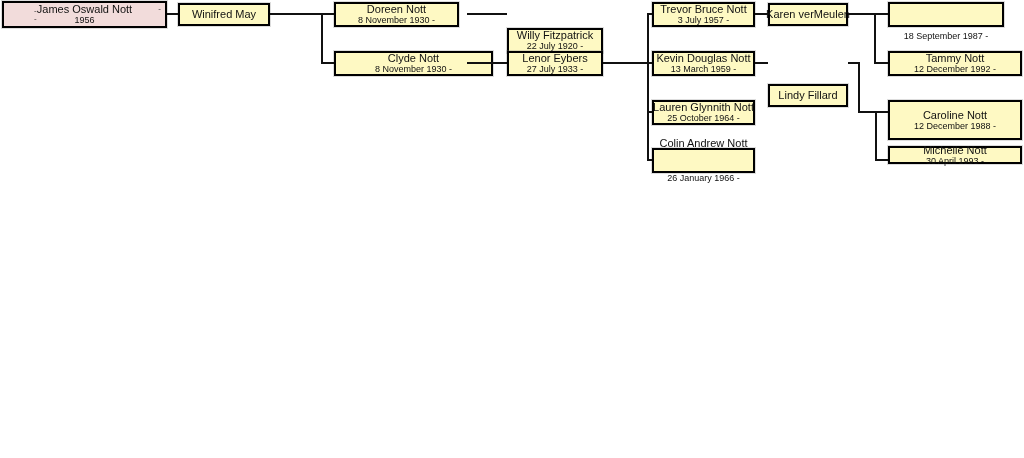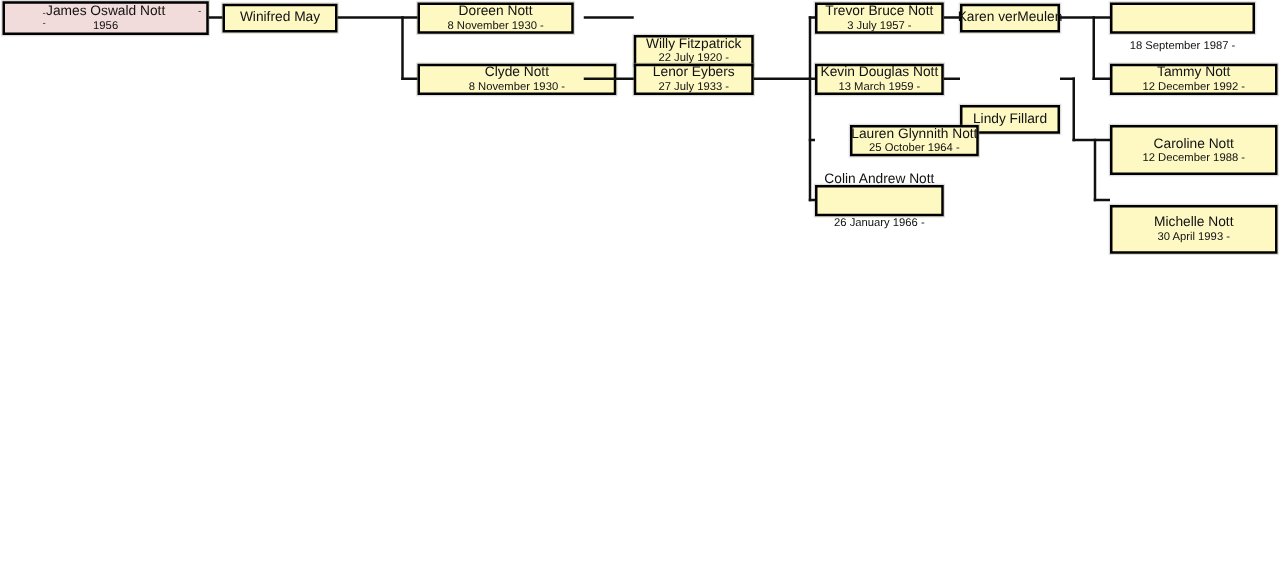--- a/index.html
+++ b/index.html
@@ -24,26 +24,26 @@
   #b-james    { left:2px;   top:1px;   width:165px; height:27px; }
   #b-winifred { left:178px; top:3px;   width:92px;  height:23px; }
   #b-doreen   { left:334px; top:2px;   width:125px; height:25px; }
   #b-willy    { left:507px; top:2px;   width:96px;  height:25px;margin-top:26px; }
   #b-clyde    { left:334px; top:51px;  width:159px; height:25px; }
   #b-lenor    { left:507px; top:51px;  width:96px;  height:25px; }
   #b-trevor   { left:652px; top:2px;   width:103px; height:25px; }
   #b-karen    { left:768px; top:3px;   width:80px;  height:23px; }
   #b-kevin    { left:652px; top:51px;  width:103px; height:25px; }
   #b-lindy    { left:768px; top:56px;  width:80px;  height:23px;margin-top:28px; }
-  #b-lauren   { left:652px; top:100px; width:103px; height:25px;margin-left:28px; }
+  #b-lauren   { left:652px; top:100px; width:103px; height:25px; }
   #b-colin    { left:652px; top:148px; width:103px; height:25px;gap:24px; }
   #b-jason    { left:888px; top:2px;   width:116px; height:25px;gap:32px; }
   #b-tammy    { left:888px; top:51px;  width:134px; height:25px; }
   #b-caroline { left:888px; top:100px; width:134px; height:40px; }
-  #b-michelle { left:888px; top:164px; width:134px; height:39px;justify-content:center; }
+  #b-michelle { left:888px; top:146px; width:134px; height:18px;justify-content:center; }
 
   
   #l1  { left:167px; top:13px;  width:11px; }
   #l2  { left:270px; top:13px;  width:64px; }
   #v1  { left:321px; top:13px;  height:51px; }
   #l3  { left:321px; top:62px;  width:13px; }
   #l4  { left:467px; top:13px;  width:40px; }
   #l5  { left:467px; top:62px;  width:40px; }
   #l6  { left:603px; top:62px;  width:45px; }
   #v2  { left:647px; top:13px;  height:148px; }

